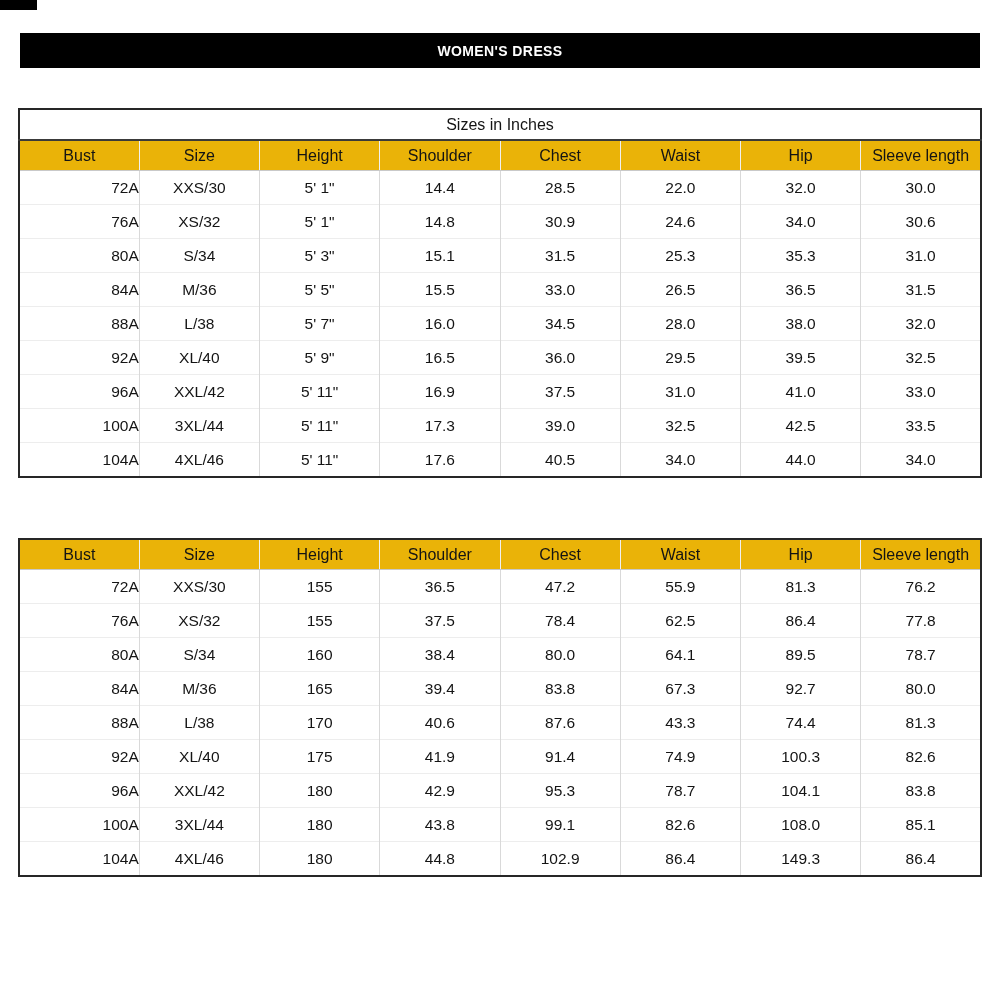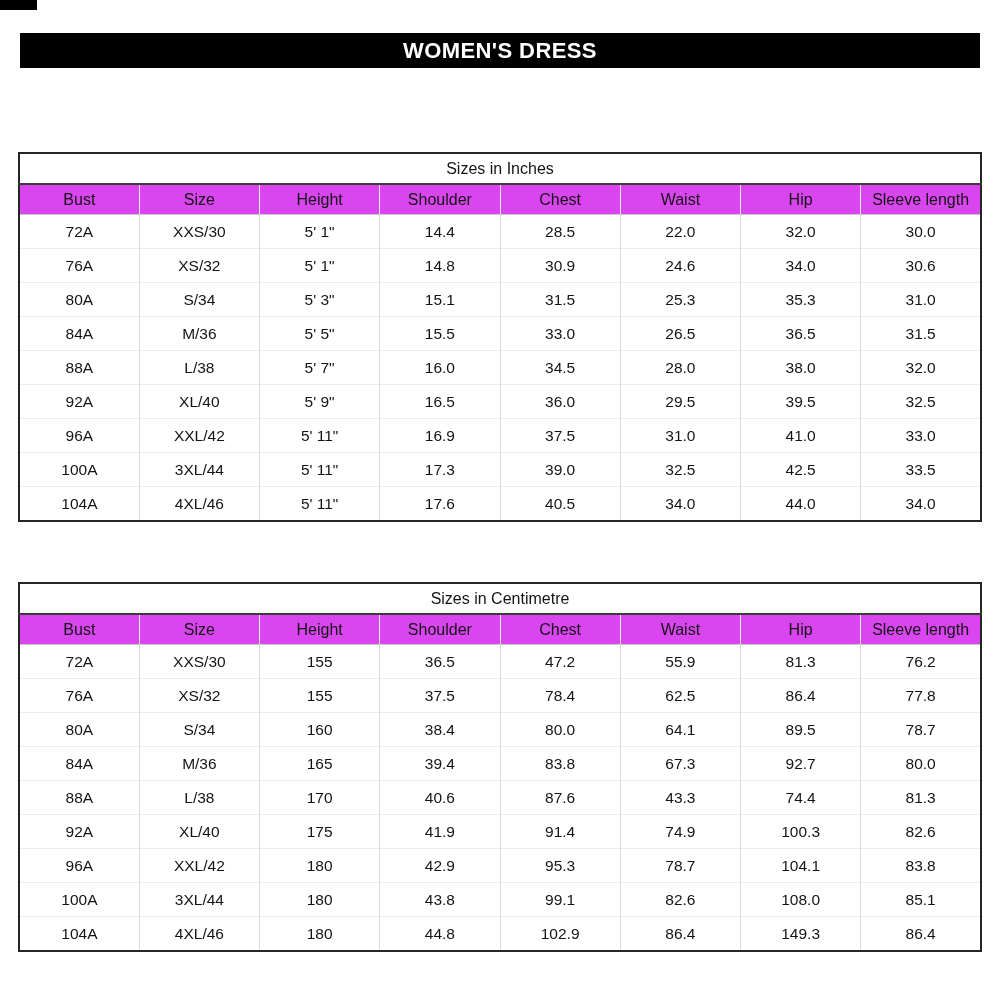--- a/index.html
+++ b/index.html
@@ -31,72 +31,71 @@
     left: 20px;
     top: 33px;
     width: 960px;
     height: 35px;
     background: #000000;
     color: #ffffff;
     display: flex;
     align-items: center;
     justify-content: center;
     font-weight: bold;
-    font-size: 22px;
+    font-size: 14px;
     letter-spacing: 0.4px;
   }
 
   
   table.size-table {
     position: absolute;
     left: 18px;
     width: 964px;
     border-collapse: collapse;
     table-layout: fixed;
     border: 2px solid #262626;
     font-size: 15.5px;
-    margin-top: 44px;
   }
   #table-inches { top: 108px; }
   #table-cm     { top: 538px; }
 
   table.size-table td.caption-cell {
     height: 29px;
     text-align: center;
     vertical-align: middle;
     font-size: 16px;
     background: #ffffff;
     border-bottom: 2px solid #3a3a3a;
     padding: 0;
   }
   table.size-table tr.header-row th {
     height: 29px;
     font-weight: normal;
     font-size: 16px;
     text-align: center;
     vertical-align: middle;
-    background: #d946ef;
+    background: #eab308;
     border-left: 1px solid #f0f0f0;
     border-bottom: 1px solid #c9c9c9;
     padding: 0;
     overflow: hidden;
     white-space: nowrap;
   }
   table.size-table tr.header-row th:first-child { border-left: none; }
 
   table.size-table tbody.data-body td {
     height: 33px;
     text-align: center;
     vertical-align: middle;
     border-left: 1px solid #d9d9d9;
     border-top: 1px solid #ededed;
     padding: 0;
     white-space: nowrap;
   }
-  table.size-table tbody.data-body td:first-child { border-left: none; }
+  table.size-table tbody.data-body td:first-child { border-left: none; text-align: right; }
   table.size-table tbody.data-body tr:first-child td { border-top: none; }
 </style>
 </head>
 <body>
 
 <div class="corner-mark"></div>
 
 <div class="title-bar">
   <span>WOMEN'S DRESS</span>
 </div>
@@ -206,23 +205,20 @@
         <td>40.5</td>
         <td>34.0</td>
         <td>44.0</td>
         <td>34.0</td>
       </tr>
     </tbody>
 </table>
 
 <table class="size-table" id="table-cm">
   <thead>
-    <tr>
-      <td class="caption-cell" colspan="8">Sizes in Centimetre</td>
-    </tr>
     <tr class="header-row">
         <th>Bust</th>
         <th>Size</th>
         <th>Height</th>
         <th>Shoulder</th>
         <th>Chest</th>
         <th>Waist</th>
         <th>Hip</th>
         <th>Sleeve length</th>
       </tr>

